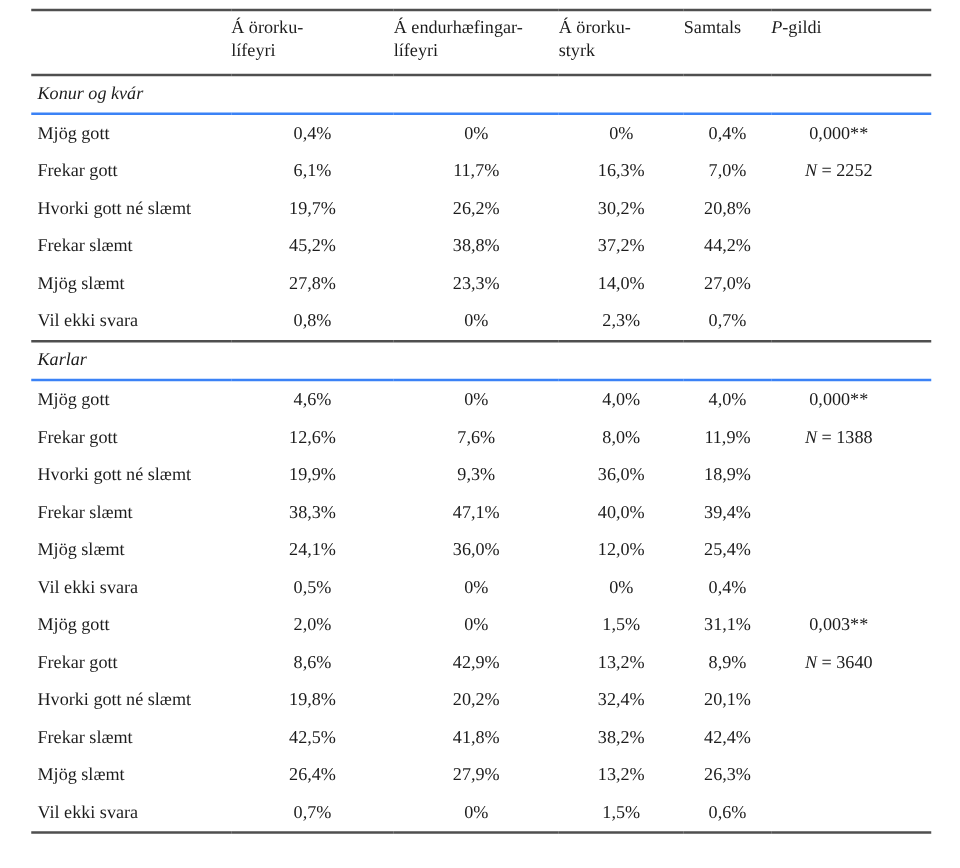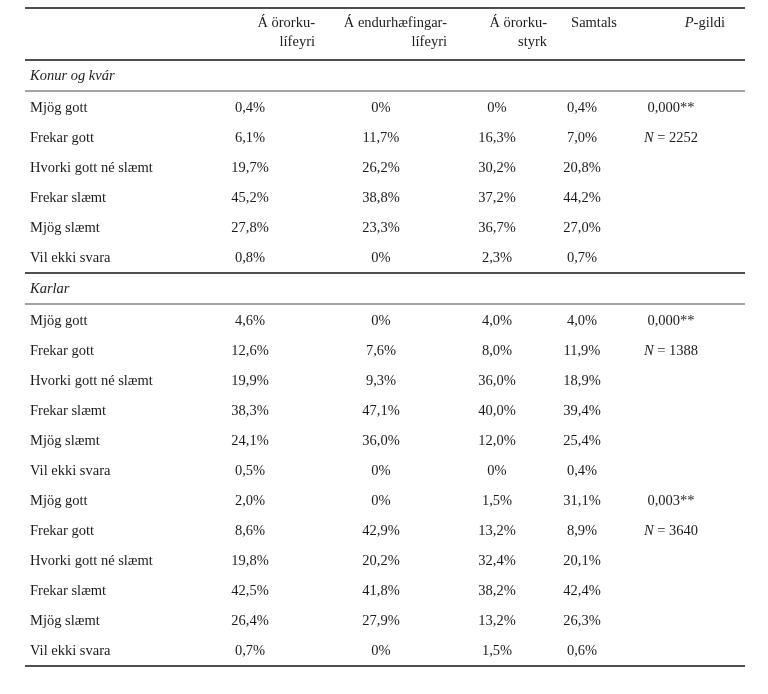--- a/index.html
+++ b/index.html
@@ -28,27 +28,27 @@
     font-size: 14.5px;
     padding: 0;
     vertical-align: middle;
     white-space: nowrap;
     overflow: hidden;
   }
   thead th {
     height: 46px;
     vertical-align: top;
     padding-top: 4px;
-    text-align: right;
+    text-align: left;
     line-height: 1.3;
   }
   thead th.pg { padding-right: 20px; }
   tr.section {
     border-top: 2px solid #4f4f4f;
-    border-bottom: 2px solid #a3a3a3;
+    border-bottom: 2px solid #3b82f6;
   }
   tr.section td {
     height: 29px;
     font-style: italic;
     text-align: left;
     padding-left: 5px;
   }
   tr.data td { height: 30px; }
   td.lbl { text-align: left; padding-left: 5px; }
   td.val { text-align: center; }
@@ -112,21 +112,21 @@
       <td class="val">45,2%</td>
       <td class="val">38,8%</td>
       <td class="val">37,2%</td>
       <td class="val">44,2%</td>
       <td class="stat"></td>
     </tr>
     <tr class="data">
       <td class="lbl">Mjög slæmt</td>
       <td class="val">27,8%</td>
       <td class="val">23,3%</td>
-      <td class="val">36,7%</td>
+      <td class="val">14,0%</td>
       <td class="val">27,0%</td>
       <td class="stat"></td>
     </tr>
     <tr class="data">
       <td class="lbl">Vil ekki svara</td>
       <td class="val">0,8%</td>
       <td class="val">0%</td>
       <td class="val">2,3%</td>
       <td class="val">0,7%</td>
       <td class="stat"></td>

